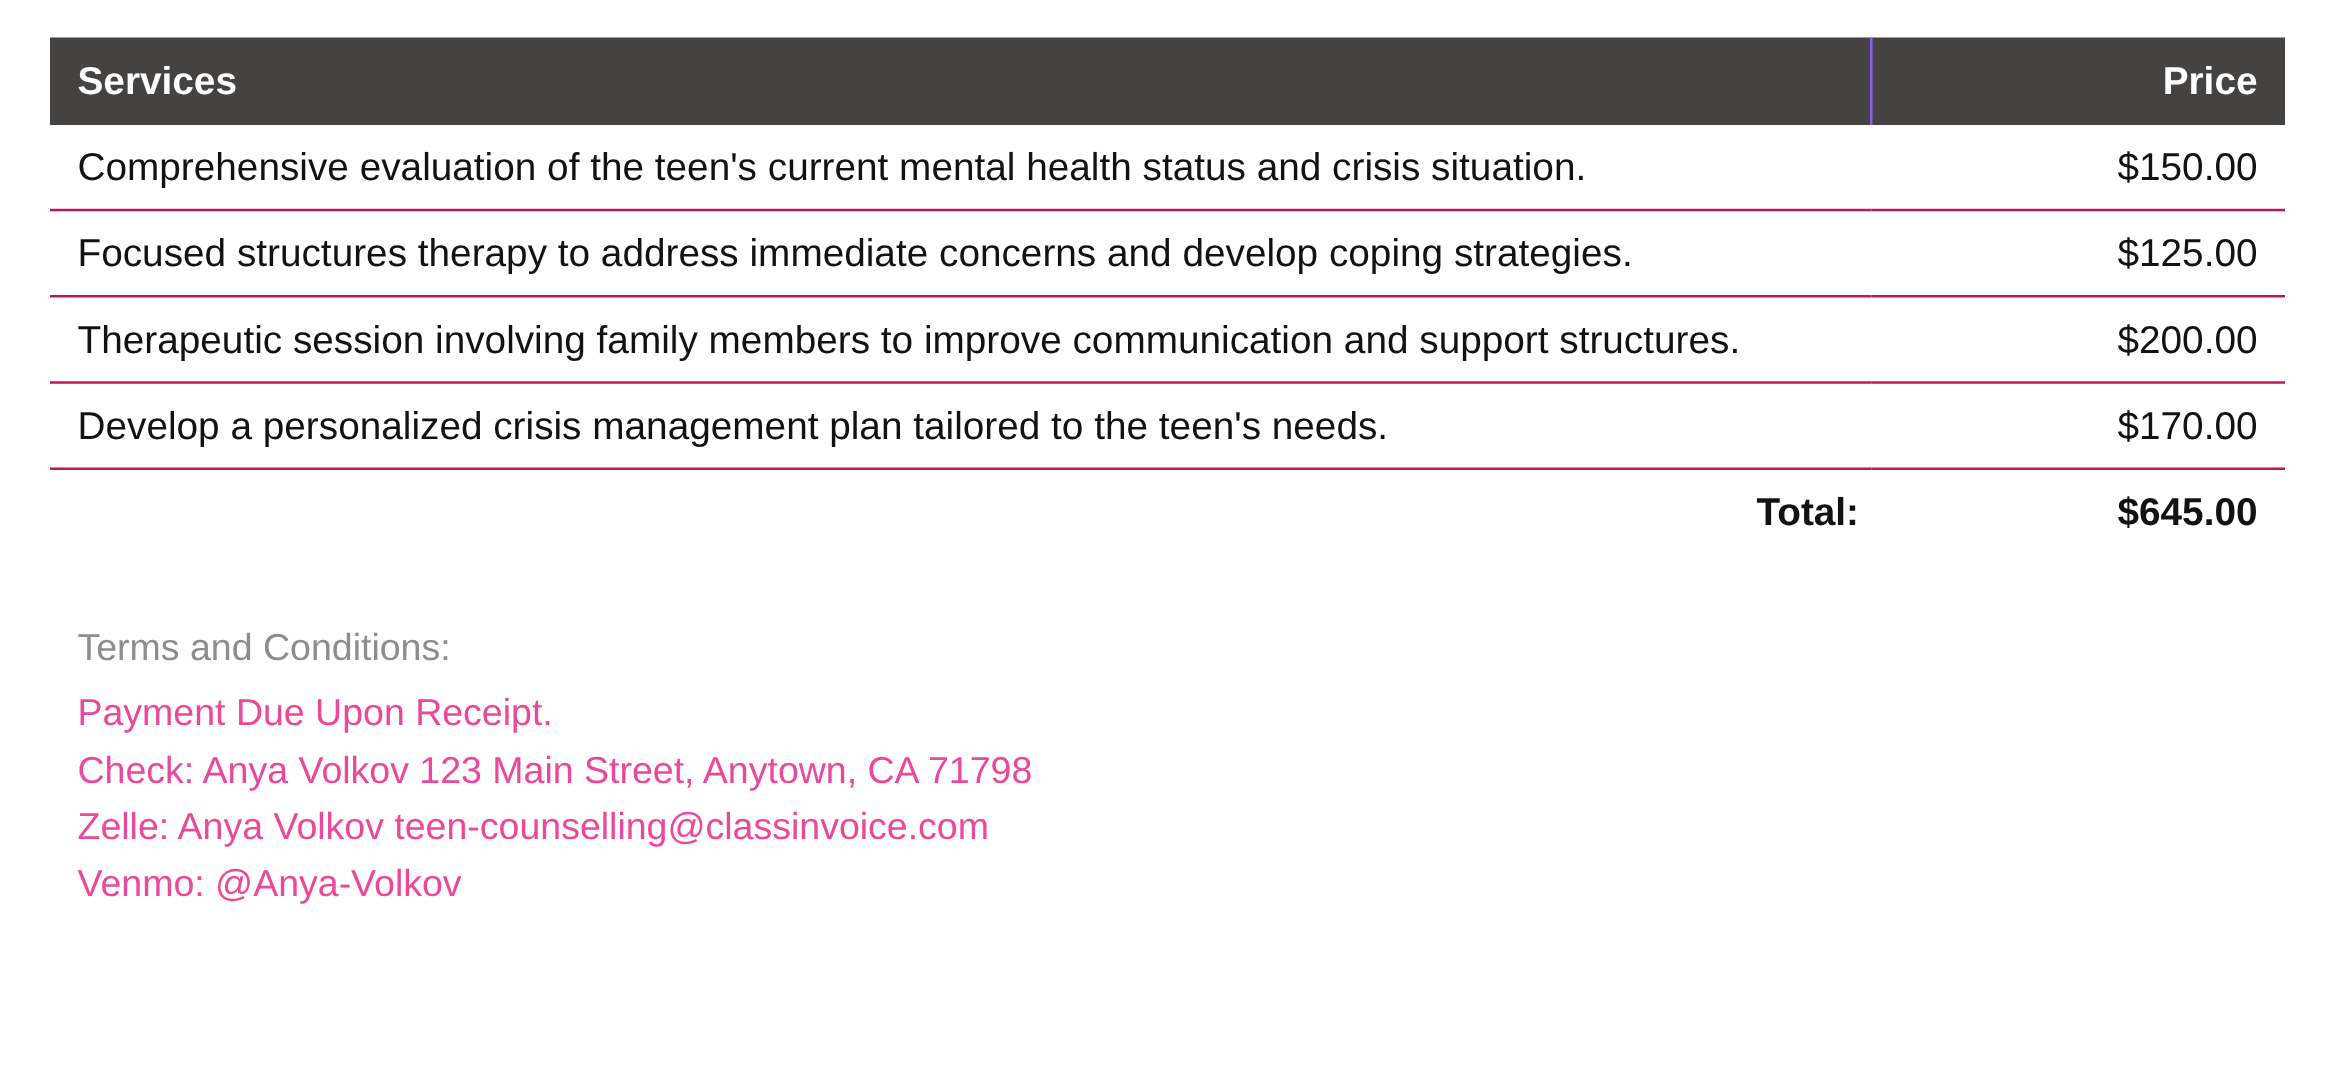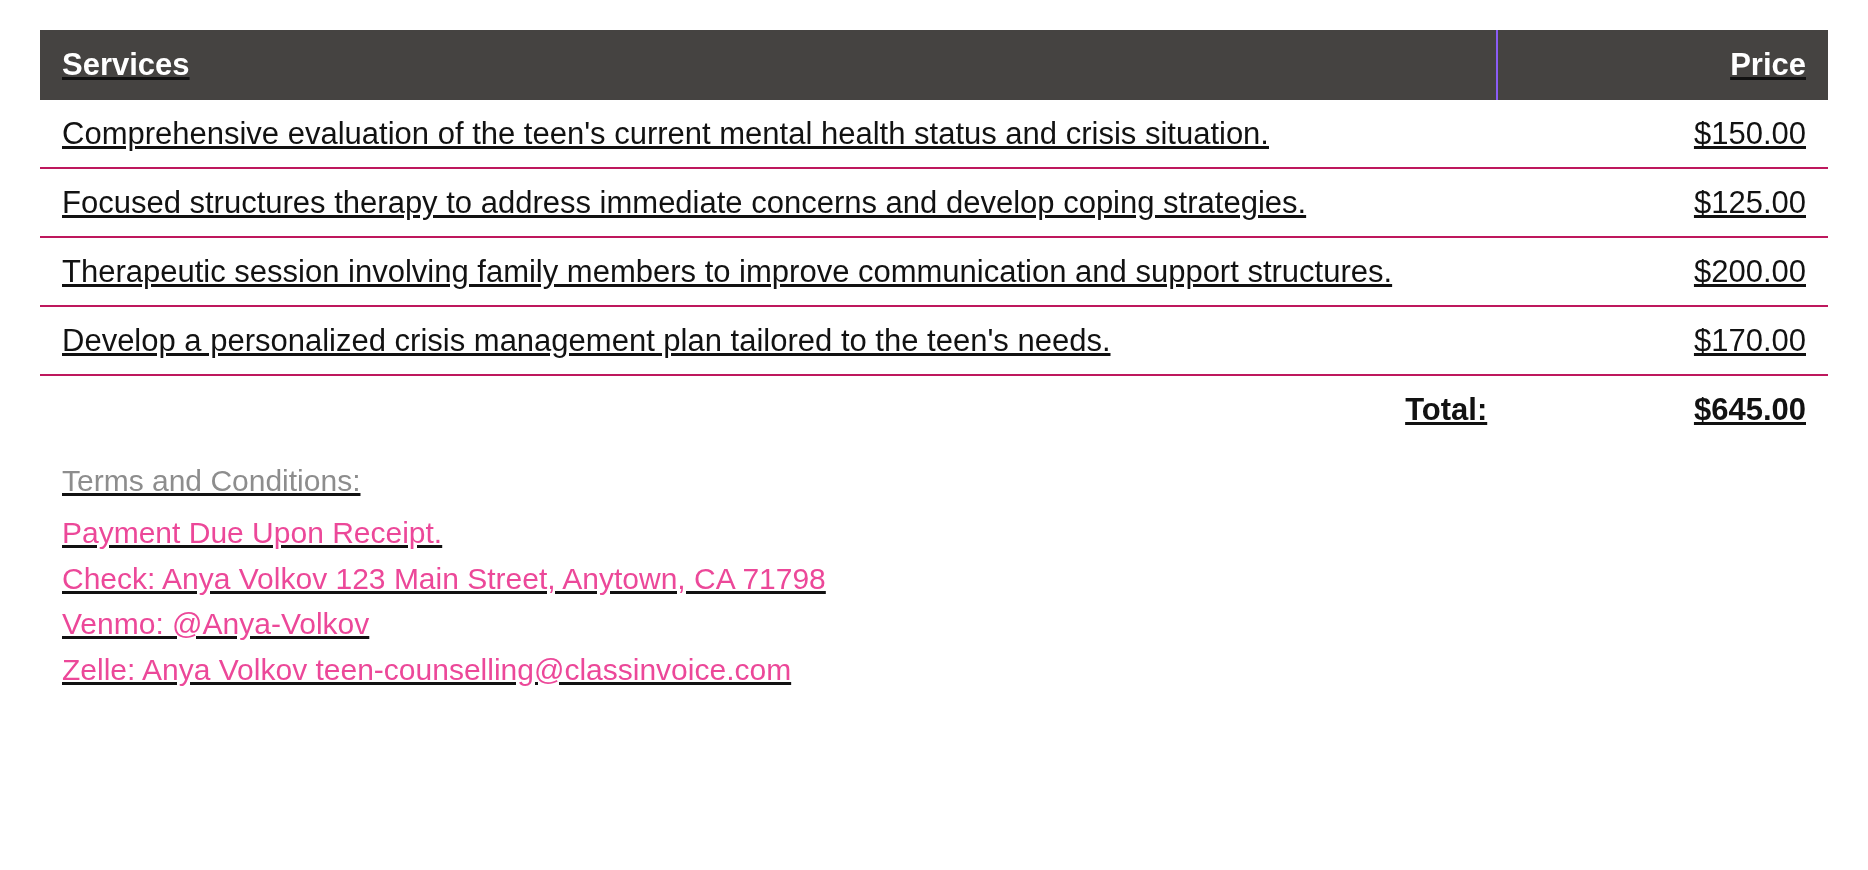--- a/index.html
+++ b/index.html
@@ -14,21 +14,20 @@
     color: #111111;
     overflow: hidden;
   }
 
   .invoice-wrap {
     position: relative;
     width: 1868px;
     height: 870px;
     box-sizing: border-box;
     padding: 30px 40px 0 40px;
-    text-decoration: underline;
   }
 
   
   .services-table {
     width: 100%;
     border-collapse: collapse;
     table-layout: fixed;
   }
 
   .services-table thead th {
@@ -73,21 +72,21 @@
   .total-row td.total-label {
     text-align: right;
     padding-right: 10px;
   }
   .total-row td.total-value {
     text-align: right;
   }
 
   
   .terms {
-    margin-top: 21px;
+    margin-top: 59px;
     padding-left: 22px;
   }
   .terms-title {
     font-size: 30px;
     color: #8d8d8d;
     margin-bottom: 12px;
   }
   .terms-line {
     font-size: 30px;
     color: #ec4899;
@@ -131,17 +130,17 @@
         <td class="total-label">Total:</td>
         <td class="total-value">$645.00</td>
       </tr>
     </tbody>
   </table>
 
   <div class="terms">
     <div class="terms-title">Terms and Conditions:</div>
     <div class="terms-line">Payment Due Upon Receipt.</div>
     <div class="terms-line">Check: Anya Volkov 123 Main Street, Anytown, CA 71798</div>
+    <div class="terms-line">Zelle: Anya Volkov teen-counselling@classinvoice.com</div>
     <div class="terms-line">Venmo: @Anya-Volkov</div>
-    <div class="terms-line">Zelle: Anya Volkov teen-counselling@classinvoice.com</div>
   </div>
 
 </div>
 
 </body></html>

